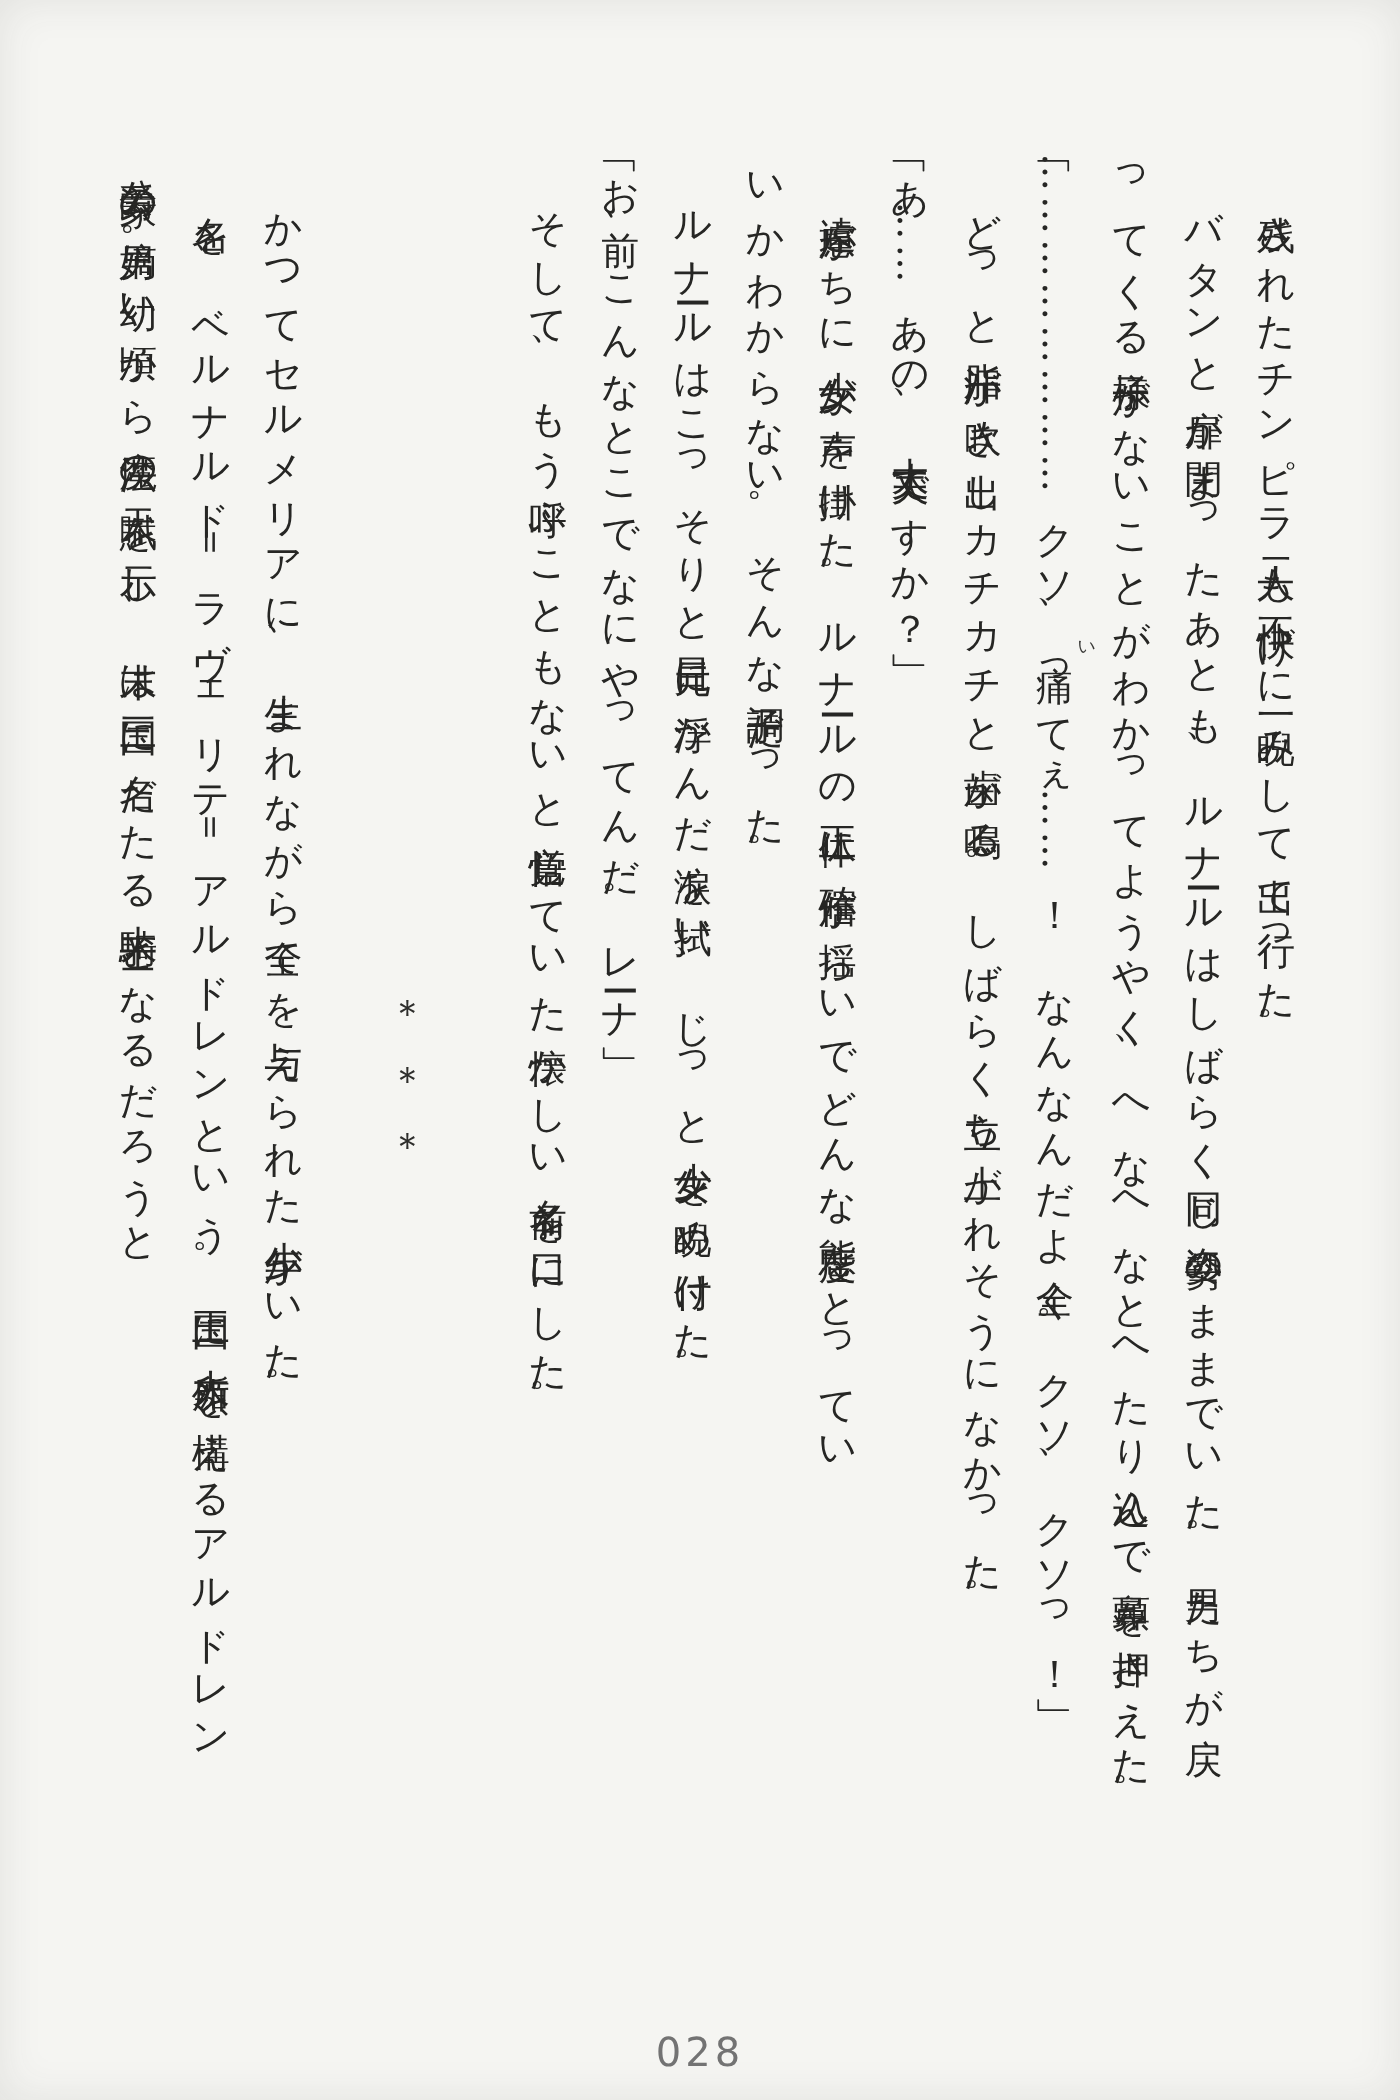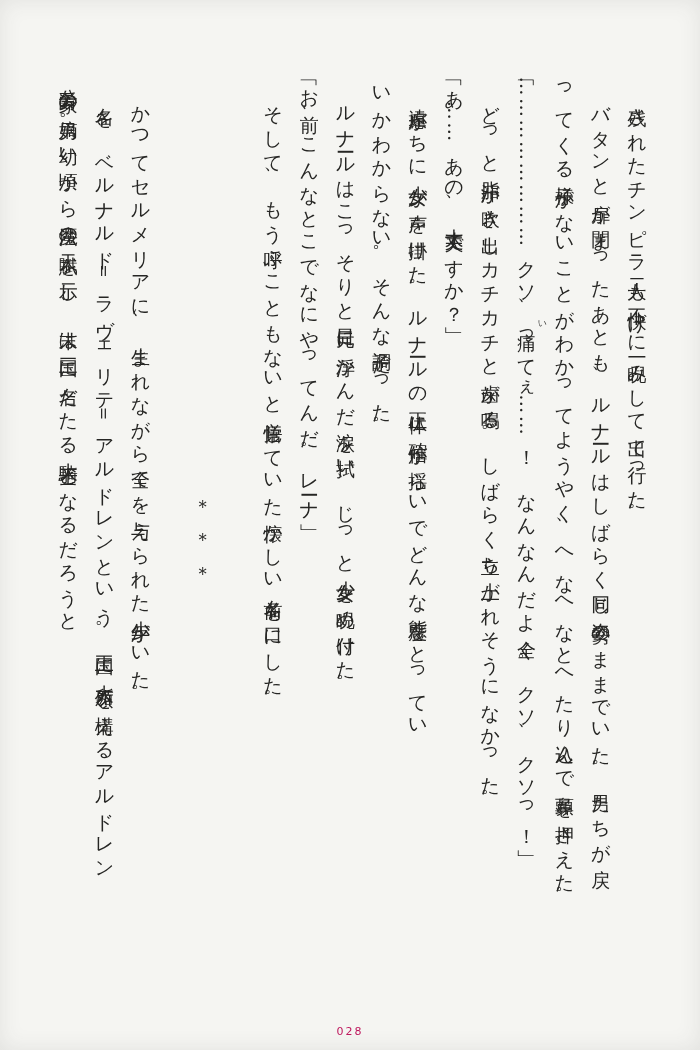--- a/index.html
+++ b/index.html
@@ -49,23 +49,23 @@
     letter-spacing: 0;
     color: #3a3a38;
   }
   .page-number {
     position: absolute;
     bottom: 12px;
     left: 0;
     width: 100%;
     text-align: center;
     font-family: "DejaVu Sans", "Liberation Sans", sans-serif;
-    font-size: 11px;
+    font-size: 20px;
     letter-spacing: 2px;
-    color: #be185d;
+    color: #737373;
   }
 </style>
 </head>
 <body>
 
 <div class="page">
   <div class="text-area" id="text-area">
       <p class="indent">残されたチンピラ二人も不快げに一睨みして出て行った。</p>
       <p class="indent">バタンと扉が閉まったあとも、ルナールはしばらく同じ姿勢のままでいた。男たちが戻</p>
       <p>ってくる様子がないことがわかってようやく、へなへなとへたり込んで鼻頭を押さえた。</p>

